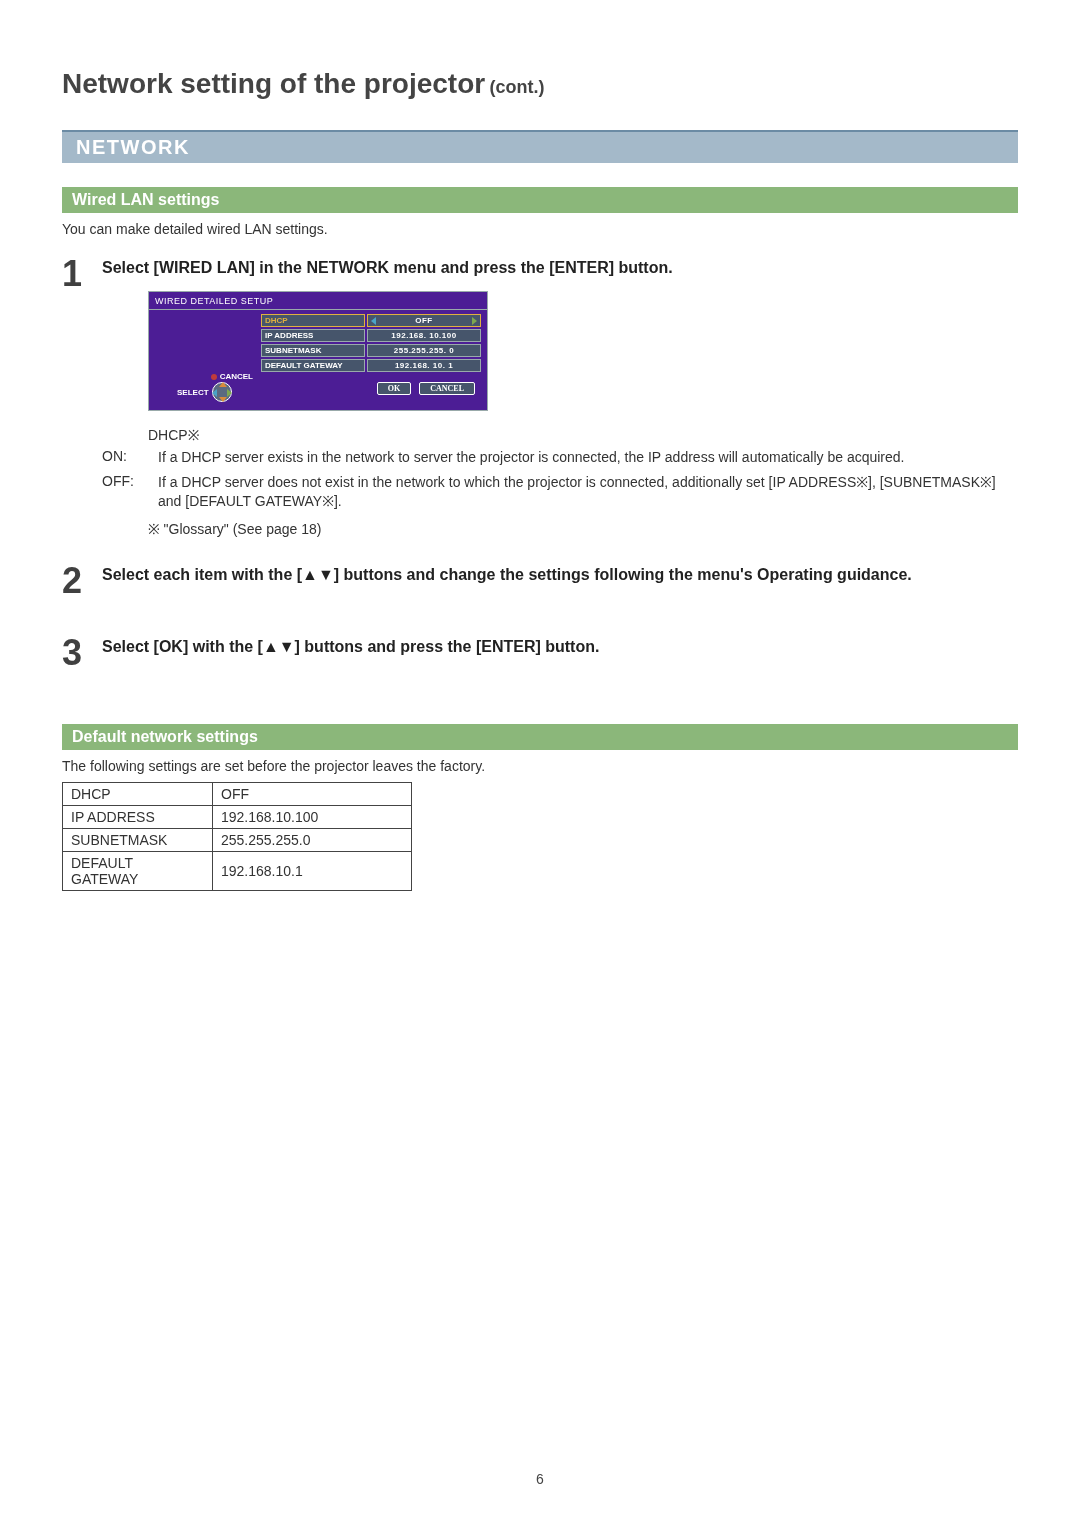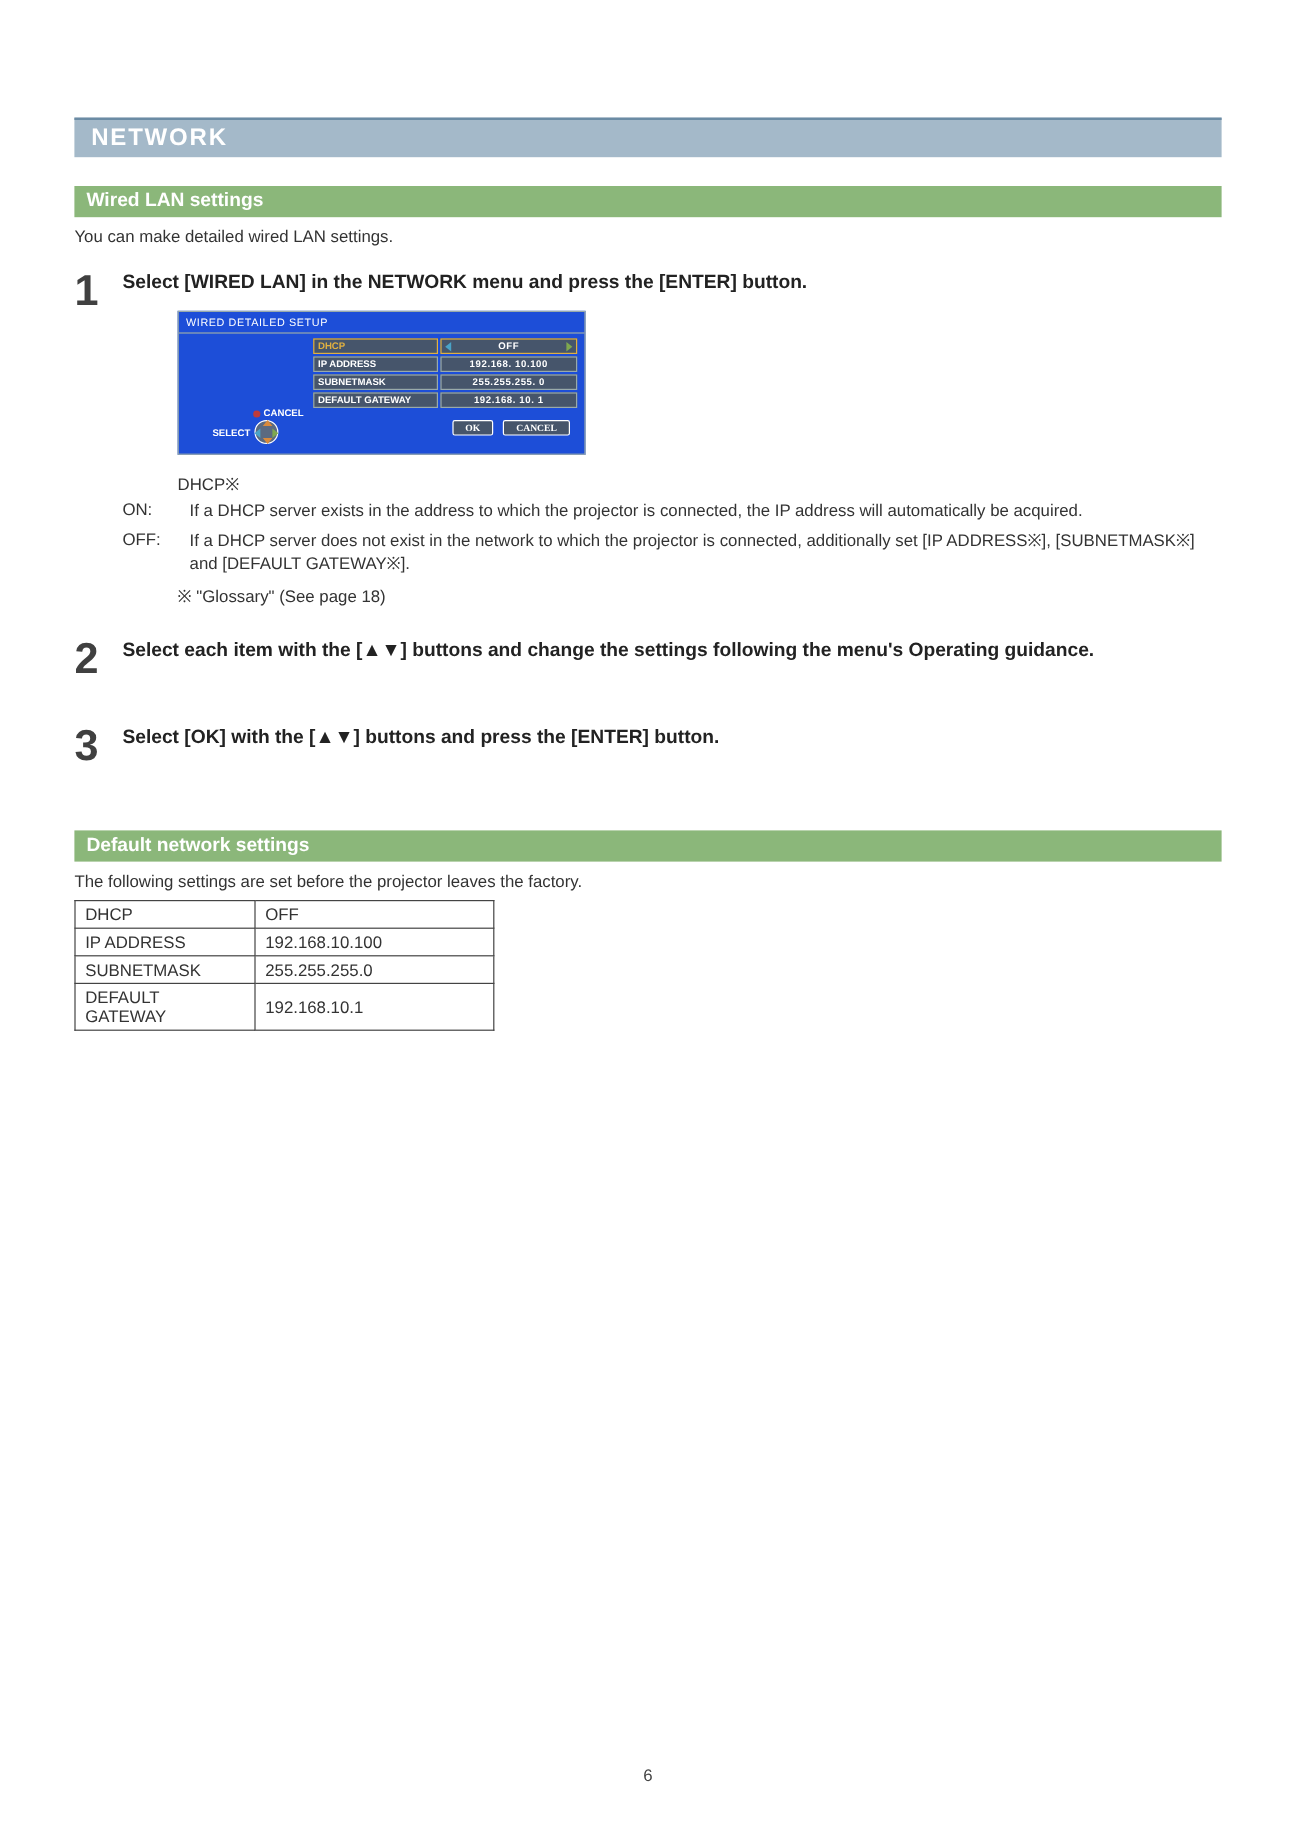--- a/index.html
+++ b/index.html
@@ -48,21 +48,21 @@
     color: #404040;
     width: 40px;
     flex-shrink: 0;
   }
   .step-body { flex: 1; }
   .step-title { font-size: 16px; font-weight: bold; color: #222; margin-top: 6px; }
   
   .osd {
     margin: 14px 0 14px 46px;
     width: 340px;
-    background: #1d4ed8;
+    background: #4c1d95;
     border: 1px solid #9aa;
     font-size: 9px;
     color: #fff;
   }
   .osd-title-row {
     font-size: 9px;
     letter-spacing: 0.5px;
     padding: 4px 6px 3px 6px;
     color: #fff;
     border-bottom: 1px solid #9aa;
@@ -192,20 +192,24 @@
     left: 0; right: 0;
     text-align: center;
     font-size: 14px;
     color: #444;
   }
 </style>
 </head>
 <body>
 
 <div class="page">
+  <div>
+    <span class="page-title">Network setting of the projector</span>
+    <span class="page-title-cont">(cont.)</span>
+  </div>
 
   <div class="section-bar">NETWORK</div>
 
   <div class="sub-bar">Wired LAN settings</div>
   <div class="intro-text">You can make detailed wired LAN settings.</div>
 
   <div class="step">
     <div class="step-num">1</div>
     <div class="step-body">
       <div class="step-title">Select [WIRED LAN] in the NETWORK menu and press the [ENTER] button.</div>
@@ -246,21 +250,21 @@
               <div class="osd-btn">OK</div>
               <div class="osd-btn">CANCEL</div>
             </div>
           </div>
         </div>
       </div>
 
       <div class="dhcp-heading">DHCP※</div>
       <div class="dl-row">
         <div class="dl-label">ON:</div>
-        <div class="dl-text">If a DHCP server exists in the address to which the projector is connected, the IP address will automatically be acquired.</div>
+        <div class="dl-text">If a DHCP server exists in the network to server the projector is connected, the IP address will automatically be acquired.</div>
       </div>
       <div class="dl-row">
         <div class="dl-label">OFF:</div>
         <div class="dl-text">If a DHCP server does not exist in the network to which the projector is connected, additionally set [IP ADDRESS※], [SUBNETMASK※] and [DEFAULT GATEWAY※].</div>
       </div>
       <div class="glossary-note">※ "Glossary" (See page 18)</div>
     </div>
   </div>
 
   <div class="step" style="margin-top:22px;">

